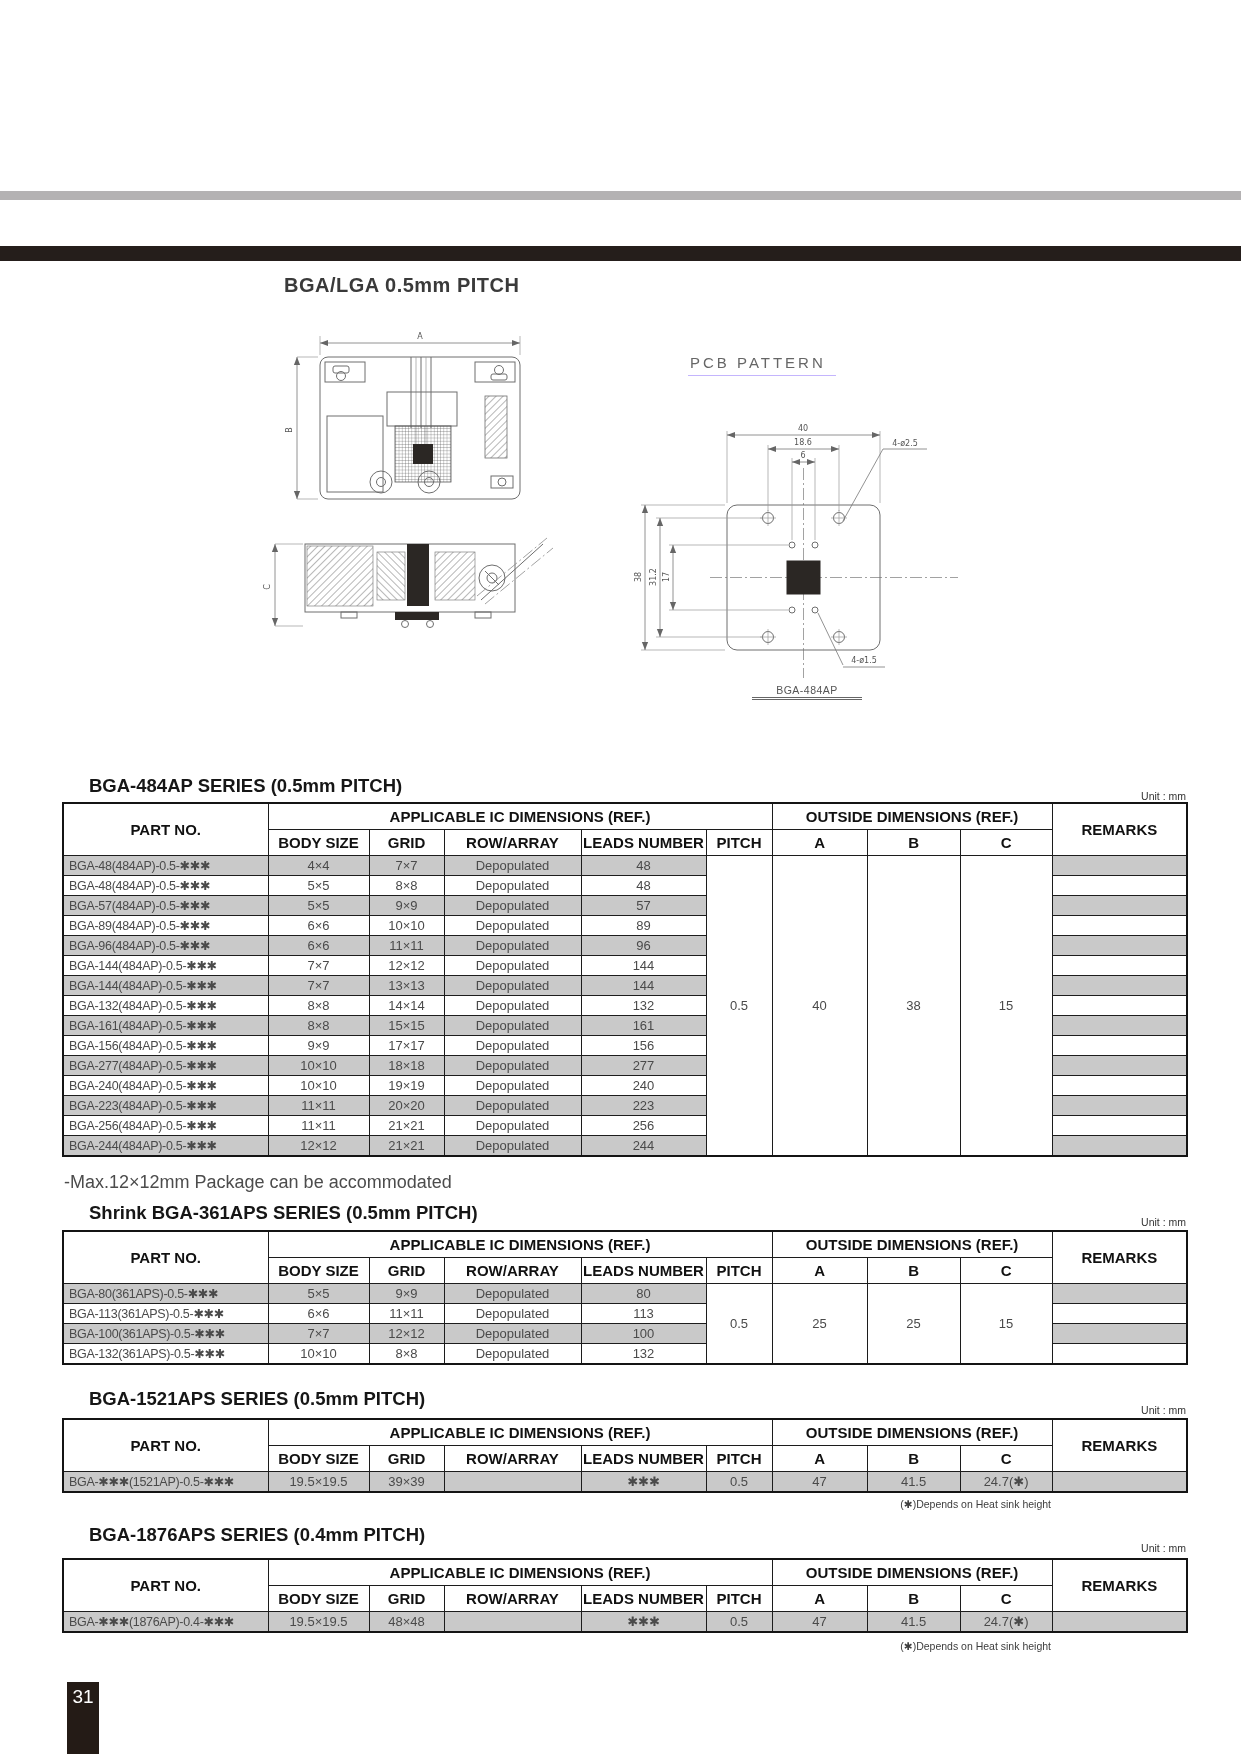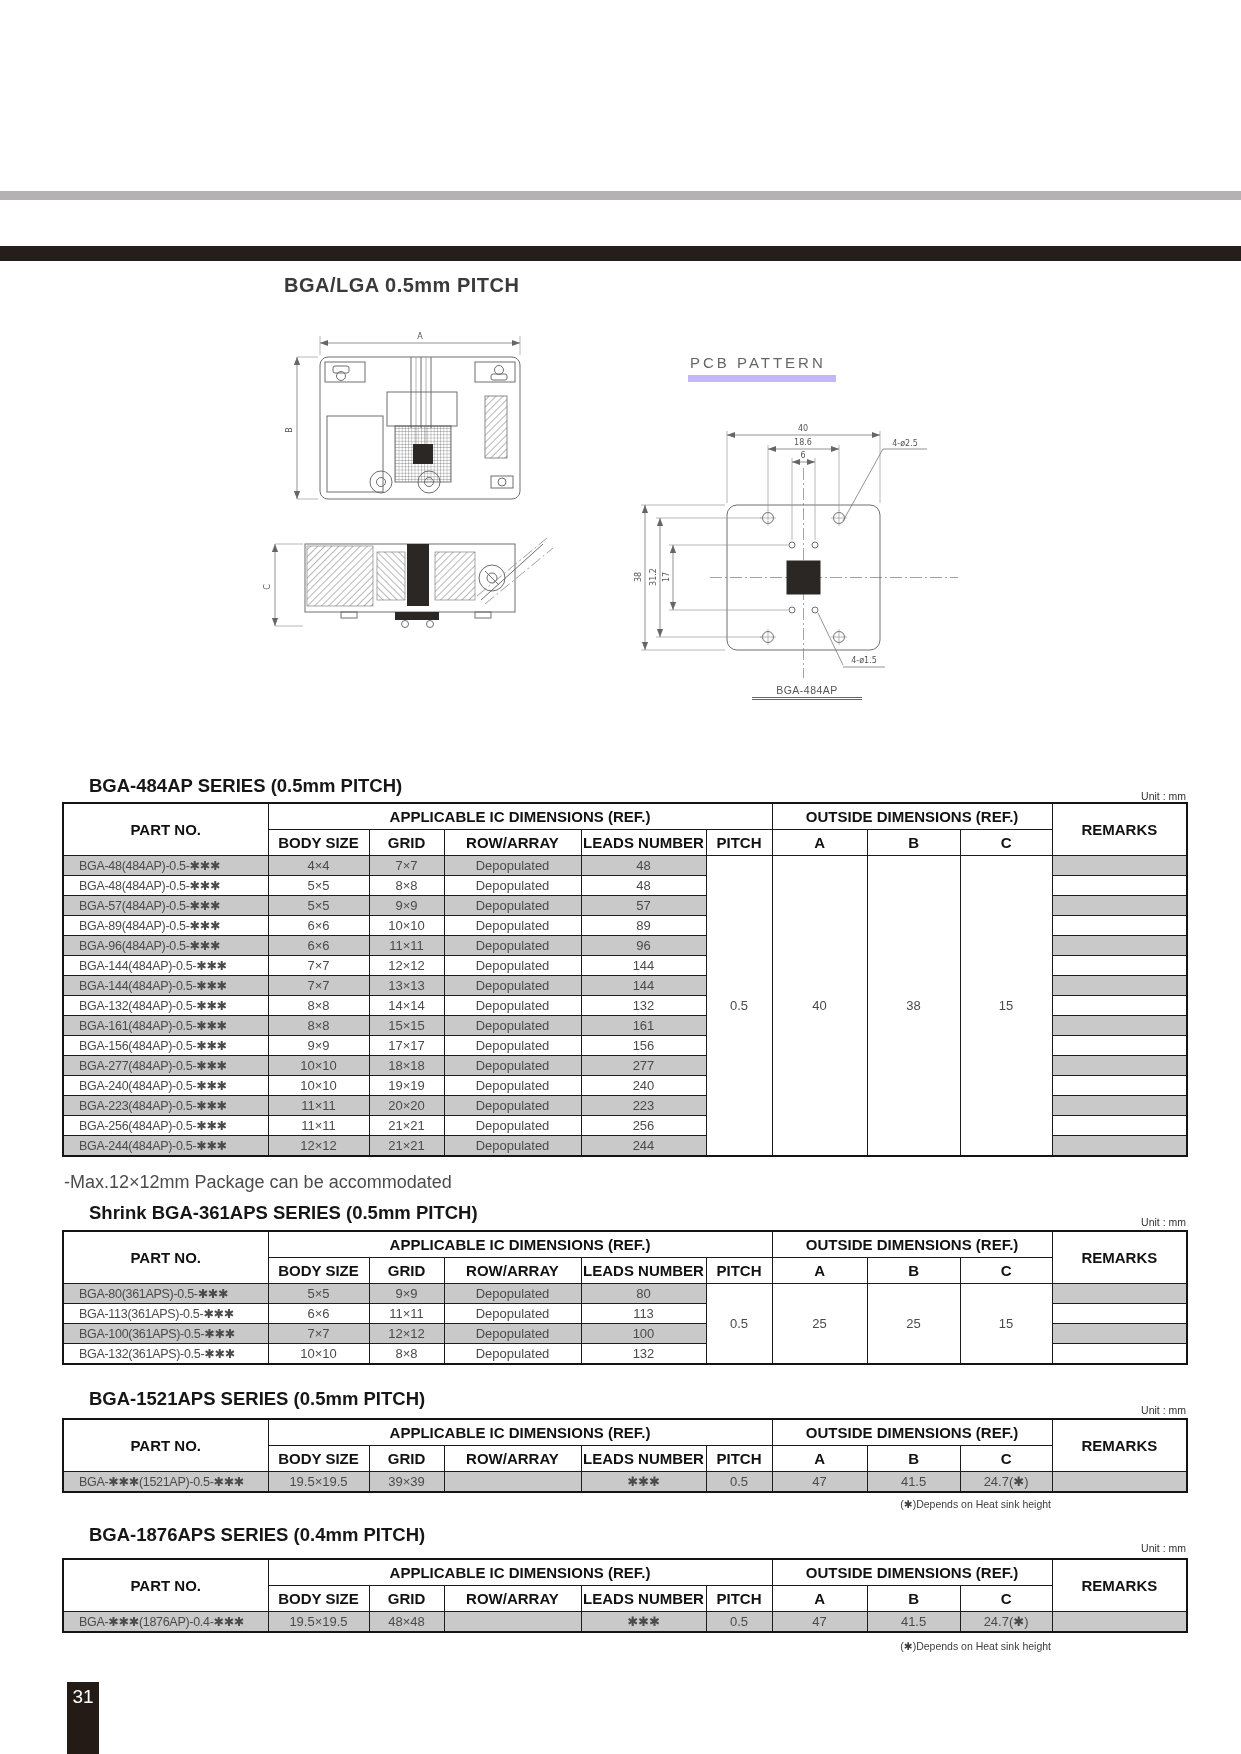--- a/index.html
+++ b/index.html
@@ -7,21 +7,21 @@
           font-family:"Liberation Sans", sans-serif; overflow:hidden; }
 
   .bar { position:absolute; left:0; width:1241px; }
   .bar.gray  { top:191px; height:9px;  background:#b4b2b3; }
   .bar.black { top:246px; height:15px; background:#251e1b; }
 
   .main-title { position:absolute; left:284px; top:274px; font-size:20px;
                 font-weight:600; color:#3a3a3a; letter-spacing:0.5px; }
 
   .pcb-title { position:absolute; left:688px; top:354px; font-size:15px;
-               color:#666; letter-spacing:3px; border-bottom:7px solid #c4b5fd;
+               color:#666; letter-spacing:3px; border-bottom:1px solid #c4b5fd;
                padding:0 10px 4px 2px; }
   .pcb-part  { position:absolute; left:752px; top:684px; width:110px;
                text-align:center; font-size:10.5px; color:#555;
                border-bottom:3px double #666; padding-bottom:1px; letter-spacing:0.5px; }
 
   svg.draw { position:absolute; }
   svg .ln   { stroke:#6e6e6e; stroke-width:1; fill:none; }
   svg .thin { stroke:#9a9a9a; stroke-width:0.7; fill:none; }
   svg .dimln{ stroke:#777;  stroke-width:0.8; fill:none; }
   svg .dash { stroke:#8a8a8a; stroke-width:0.8; fill:none; stroke-dasharray:12 3 2 3; }
@@ -35,21 +35,21 @@
 
   .tbl-wrap { position:absolute; left:62px; }
   table.spec { border-collapse:collapse; table-layout:fixed; width:1124px;
                border:2px solid #141414; }
   table.spec th, table.spec td { border:1px solid #1c1c1c; overflow:hidden;
                white-space:nowrap; }
   table.spec th { font-size:15px; font-weight:bold; color:#111;
                height:25px; text-align:center; padding:0; background:#fff; }
   table.spec td { font-size:13px; color:#4a4a4a; text-align:center;
                height:19px; padding:0; background:#fff; }
-  table.spec td.part { text-align:left; padding-left:15px; font-size:12.5px;
+  table.spec td.part { text-align:left; padding-left:5px; font-size:12.5px;
                letter-spacing:-0.3px; }
   table.spec td.shade { background:#c9c9c9; }
 
   .note { position:absolute; left:64px; font-size:18px; color:#4c4c4c; }
   .footnote { position:absolute; left:62px; width:989px; text-align:right;
               font-size:10.5px; color:#3d3d3d; }
 
   .pagenum { position:absolute; left:67px; top:1682px; width:32px; height:72px;
              background:#241b16; }
   .pagenum span { display:block; text-align:center; margin-top:4px;

